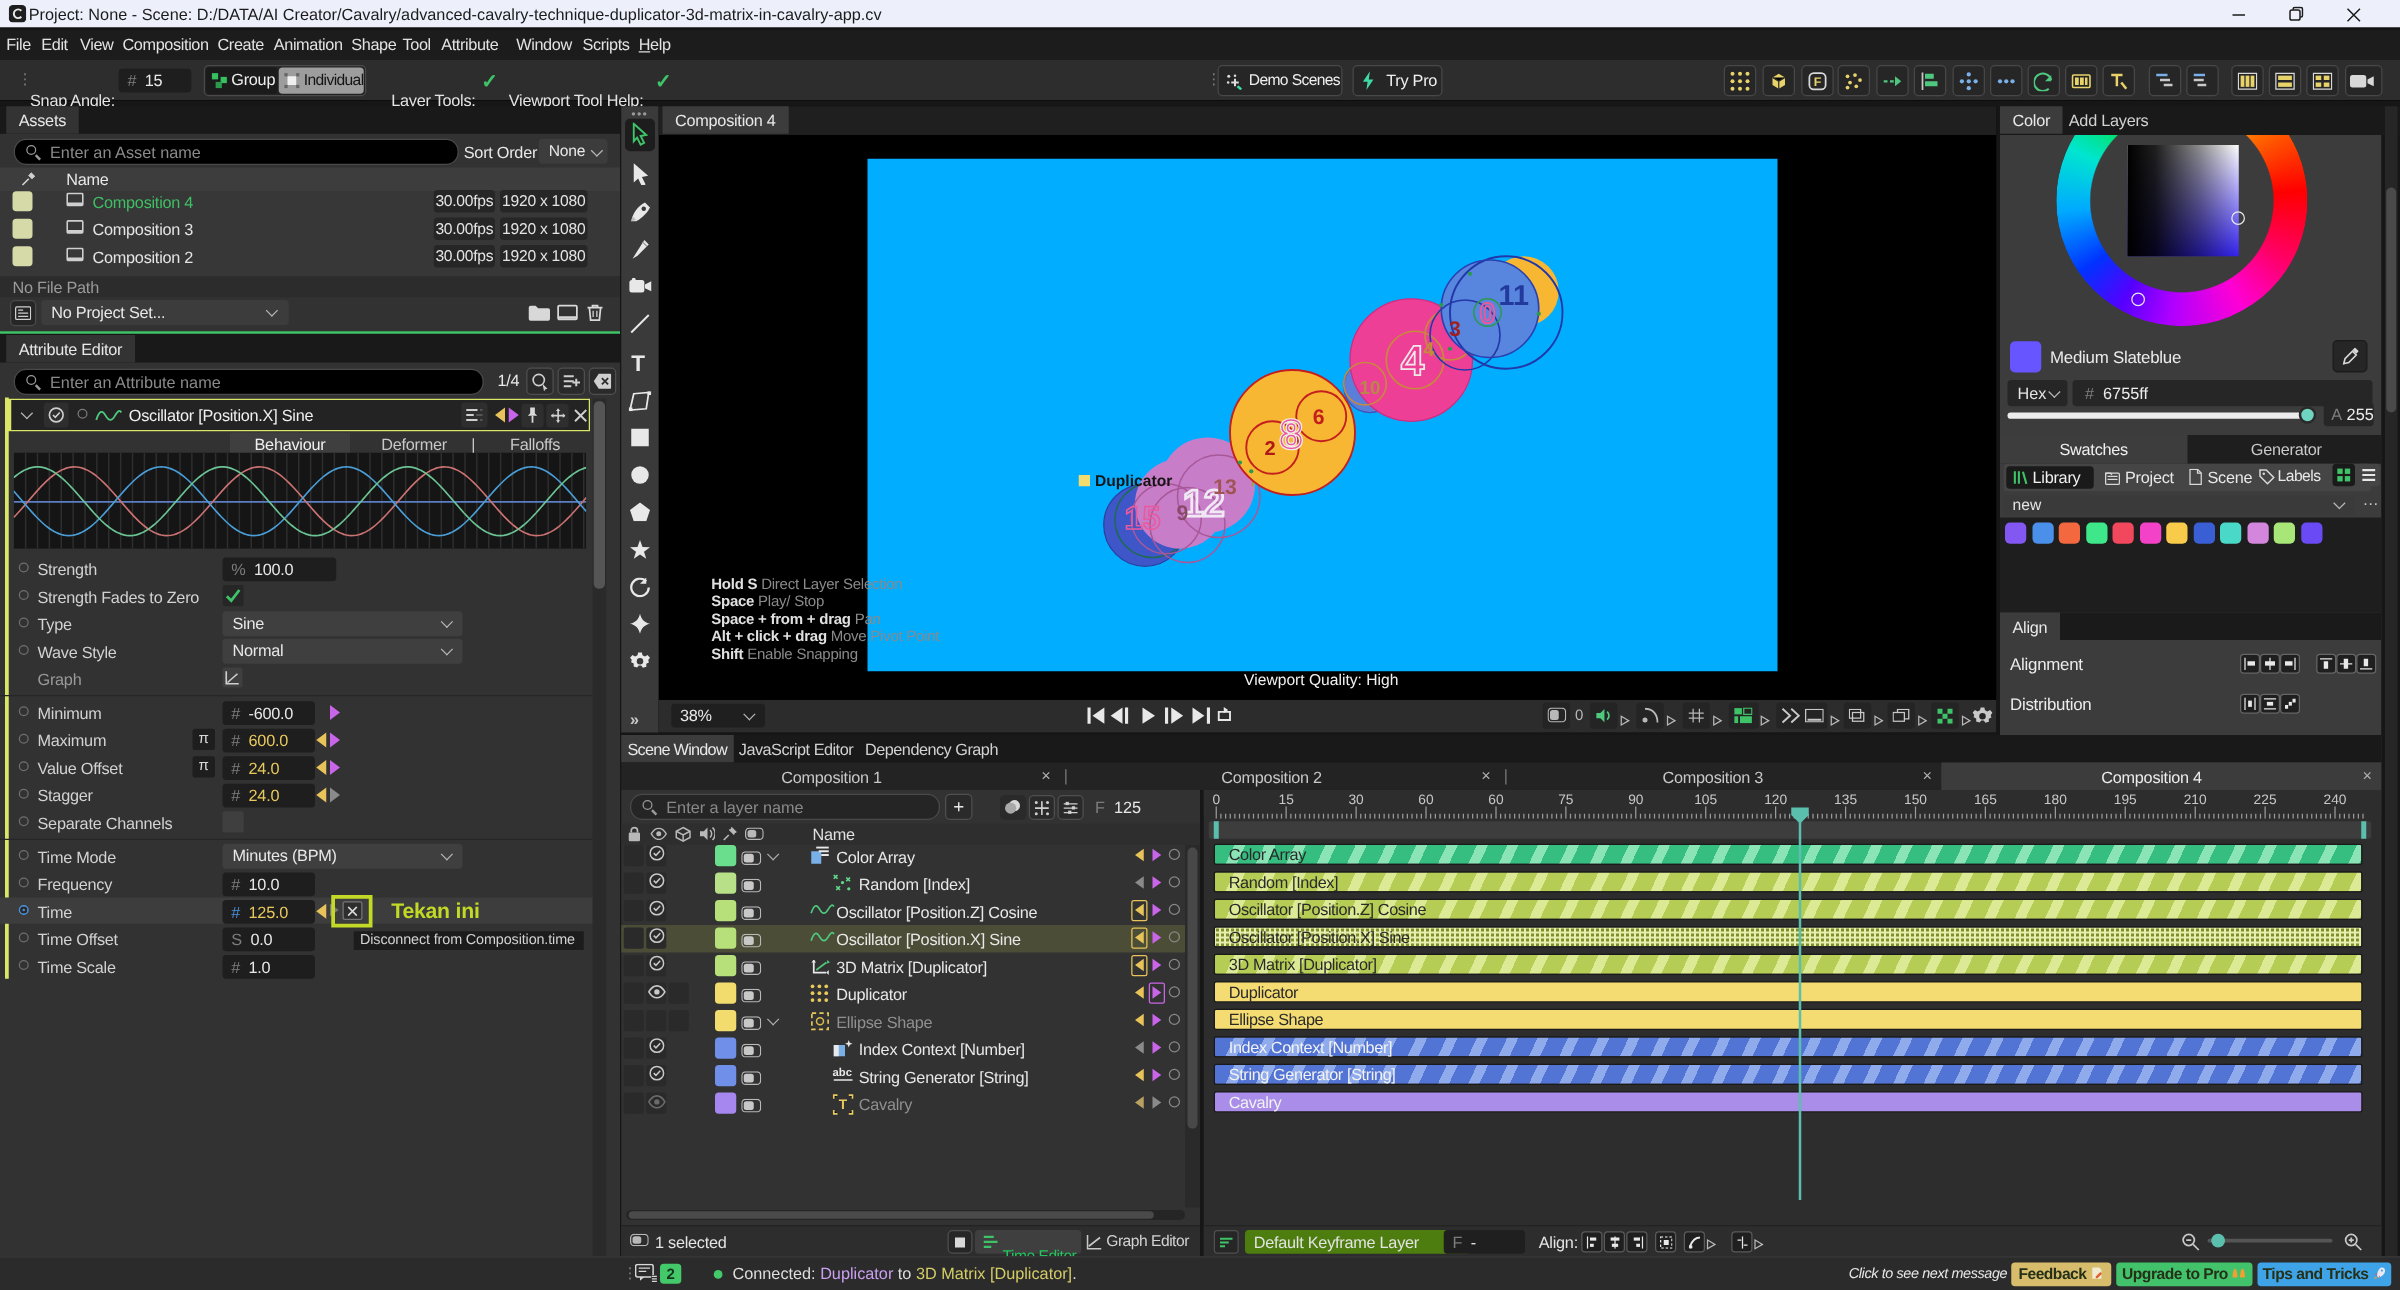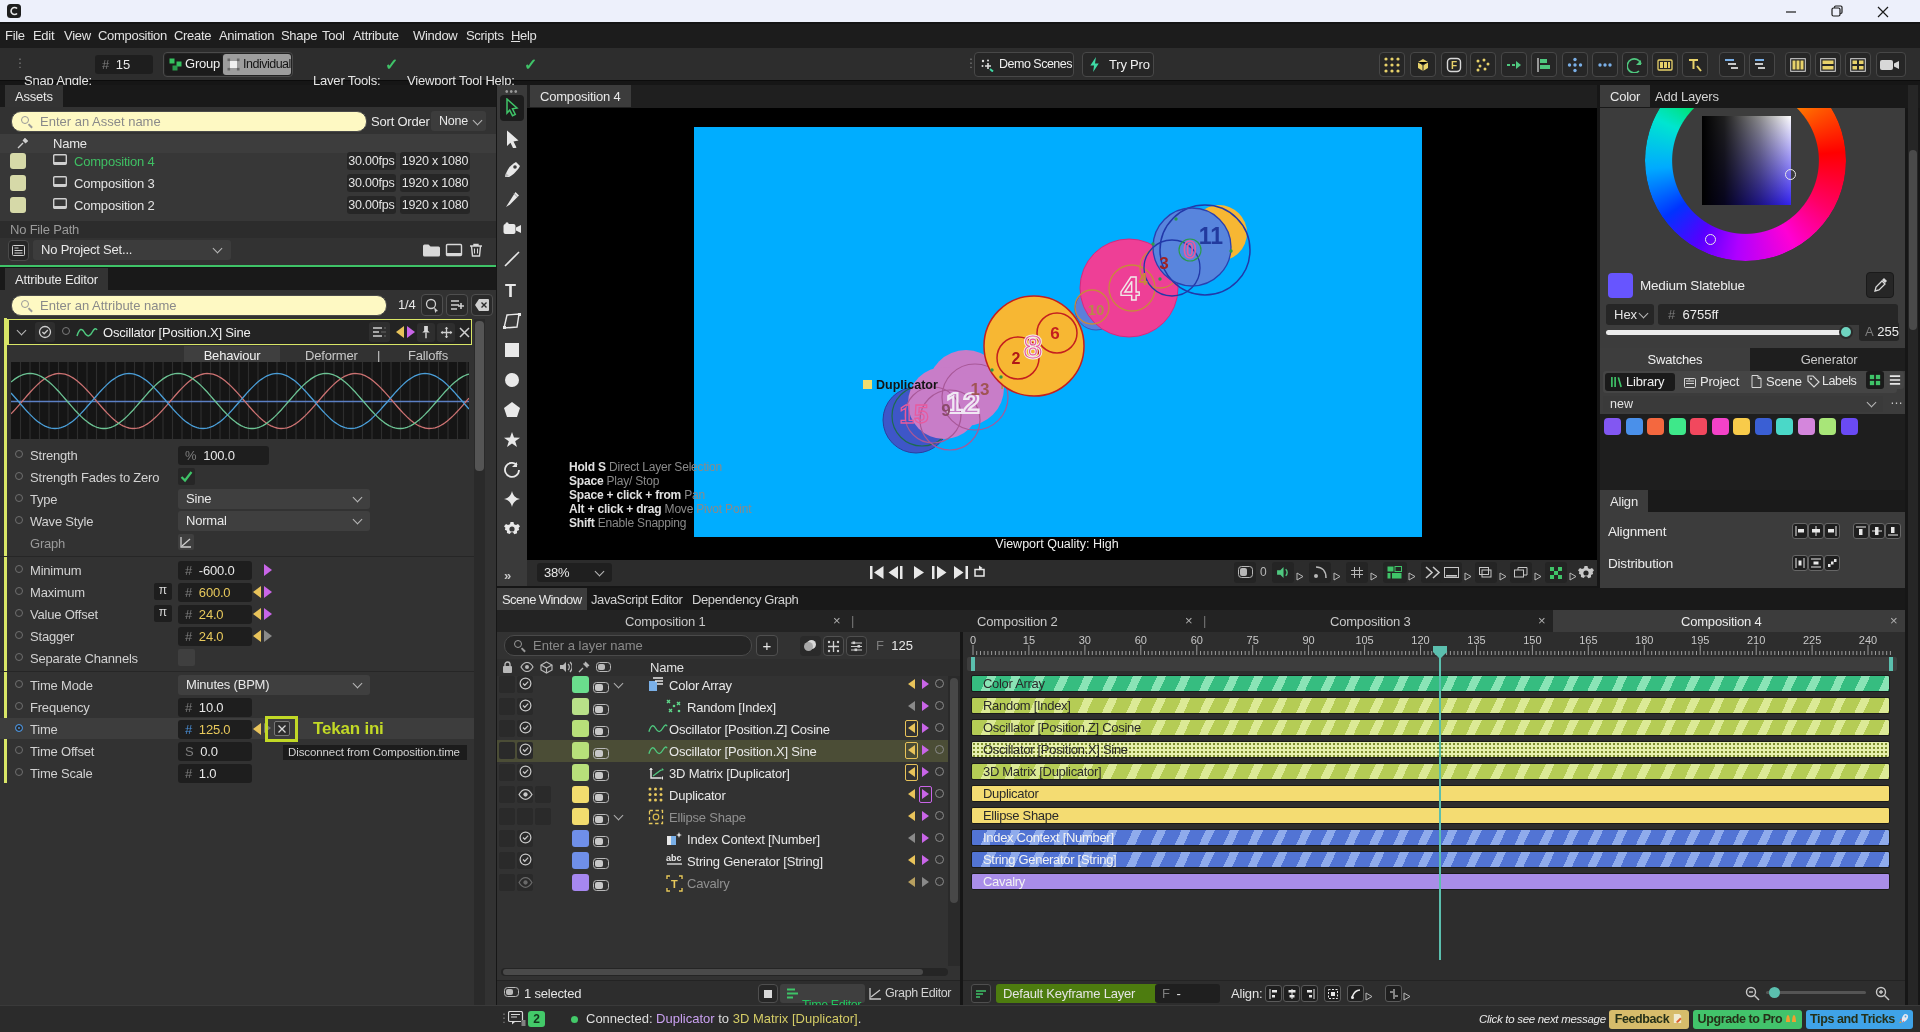--- a/index.html
+++ b/index.html
@@ -20,21 +20,21 @@
 
 #toolbar { position:absolute; left:0; top:48px; width:1920px; height:33px; background:#2d2d2d; border-bottom:1px solid #0c0c0c; color:#e4e4e4; font-size:13px; letter-spacing:-0.2px; }
 .tb-item { position:absolute; top:9px;margin-top:16px; }
 .chk { display:inline-block; color:#3fc368; font-weight:bold; }
 .icbtn { position:absolute; top:4px; width:26px; height:25px; background:#262626; border:1px solid #474747; border-radius:4px; }
 
 
 .panel { position:absolute; background:#323232; }
 .tabstrip { position:absolute; background:#191919; }
 .tab { position:absolute; top:0; background:#333333; color:#e8e8e8; font-size:13px; letter-spacing:-0.2px; padding:4px 10px 0 10px; height:22px; }
-.searchwrap { position:absolute; background:#fef9c3; border:1px solid #4a4a4a; border-radius:10px; height:21px; }
+.searchwrap { position:absolute; background:#000000; border:1px solid #4a4a4a; border-radius:10px; height:21px; }
 .sphold { position:absolute; left:28px; top:2px; color:#8a8a8a; font-size:13px; }
 .mag { position:absolute; left:9px; top:4px; width:8px; height:8px; border:1.5px solid #9a9a9a; border-radius:50%; }
 .mag:after { content:""; position:absolute; width:5px; height:1.5px; background:#9a9a9a; transform:rotate(45deg); left:6px; top:8px; }
 .field { position:absolute; background:#1e1e1e; border-radius:3px; font-size:13px; color:#e8e8e8; line-height:19px; height:19px; padding-left:7px; letter-spacing:-0.2px; }
 .drop { position:absolute; background:#3f3f3f; border-radius:3px; font-size:13px; color:#e8e8e8; line-height:20px; height:20px; padding-left:8px; letter-spacing:-0.2px; }
 .chev { position:absolute; width:7px; height:7px; border-right:1.5px solid #b8b8b8; border-bottom:1.5px solid #b8b8b8; transform:rotate(45deg); }
 .rowlabel { position:absolute; color:#d2d2d2; font-size:13px; letter-spacing:-0.2px; }
 .radio { position:absolute; width:8px; height:8px; border:1.5px solid #6f6f6f; border-radius:50%; }
 .arrL { position:absolute; width:0; height:0; border-style:solid; }
 .swatch { position:absolute; border-radius:3px; }
@@ -48,20 +48,21 @@
 </style>
 </head>
 <body>
 <div id="stage">
 
   <div id="titlebar">
     <svg class="abs" style="left:7px; top:4px;" width="14" height="14" viewBox="0 0 16 16">
         <rect x="0" y="0" width="16" height="16" rx="4" fill="#1e1e1e"></rect>
         <path d="M11.5 5.2a4 4 0 1 0 0 5.6" stroke="#e8e8e8" stroke-width="1.8" fill="none"></path>
       </svg>
+    <span class="abs" style="left:23px; top:4px;">Project: None - Scene: D:/DATA/AI Creator/Cavalry/advanced-cavalry-technique-duplicator-3d-matrix-in-cavalry-app.cv</span>
     <div class="winbtn" style="right:106px;"><svg width="12" height="12" viewBox="0 0 12 12" style="margin-top:6px;">
           <path d="M1 6h10" stroke="#1b1b1b" stroke-width="1.2"></path>
         </svg></div>
     <div class="winbtn" style="right:60px;"><svg width="12" height="12" viewBox="0 0 12 12" style="margin-top:5px;">
           <rect x="1" y="3" width="8" height="8" rx="1.5" fill="none" stroke="#1b1b1b" stroke-width="1.2"></rect>
           <path d="M3.5 2.8V2.2A1.2 1.2 0 0 1 4.7 1h5.1A1.2 1.2 0 0 1 11 2.2v5.1a1.2 1.2 0 0 1-1.2 1.2h-0.6" fill="none" stroke="#1b1b1b" stroke-width="1.2"></path>
         </svg></div>
     <div class="winbtn" style="right:14px;"><svg width="12" height="12" viewBox="0 0 12 12" style="margin-top:6px;">
           <path d="M1 1l10 10M11 1L1 11" stroke="#1b1b1b" stroke-width="1.2"></path>
         </svg></div>
@@ -570,21 +571,21 @@
         </g>
 
         <rect x="169" y="253" width="9" height="9" fill="#f2dc6e"></rect>
         <text x="182" y="262" font-family="Liberation Sans, sans-serif" font-size="12.5" font-weight="bold" fill="#141414">Duplicator</text>
       </svg>
     </div>
 
     <div class="abs" style="left:42px; top:375px; font-size:12px; line-height:14px; color:#8a8a8a; letter-spacing:-0.2px;">
       <div><b style="color:#e0e0e0;">Hold S</b> Direct Layer Selection</div>
       <div><b style="color:#e0e0e0;">Space</b> Play/ Stop</div>
-      <div><b style="color:#e0e0e0;">Space + click + from</b> Pan</div>
+      <div><b style="color:#e0e0e0;">Space + from + drag</b> Pan</div>
       <div><b style="color:#e0e0e0;">Alt + click + drag</b> Move Pivot Point</div>
       <div><b style="color:#e0e0e0;">Shift</b> Enable Snapping</div>
     </div>
     <div class="abs" style="left:280px; top:452px; width:500px; text-align:center; color:#f0f0f0; font-size:12.5px;">Viewport Quality: High</div>
 
     <div class="abs" style="left:0; top:475px; width:1070px; height:26px; background:#2c2c2c;">
       <div class="field" style="left:10px; top:3px; width:75px; background:#1f1f1f;">38%<div class="chev" style="right:9px; top:5px;"></div></div>
 
       <svg class="abs" style="left:341px; top:4px;" width="125" height="17" viewBox="0 0 125 17">
         <g fill="#e8e8e8">

